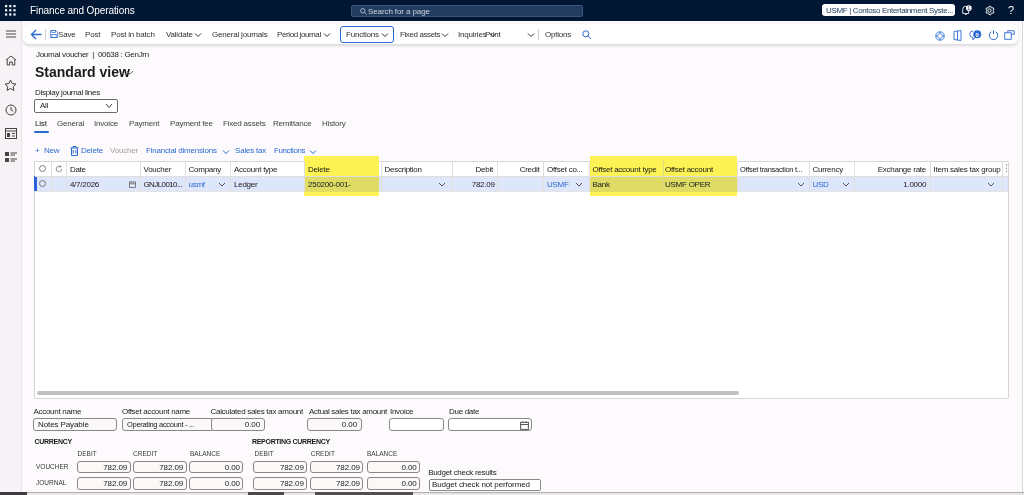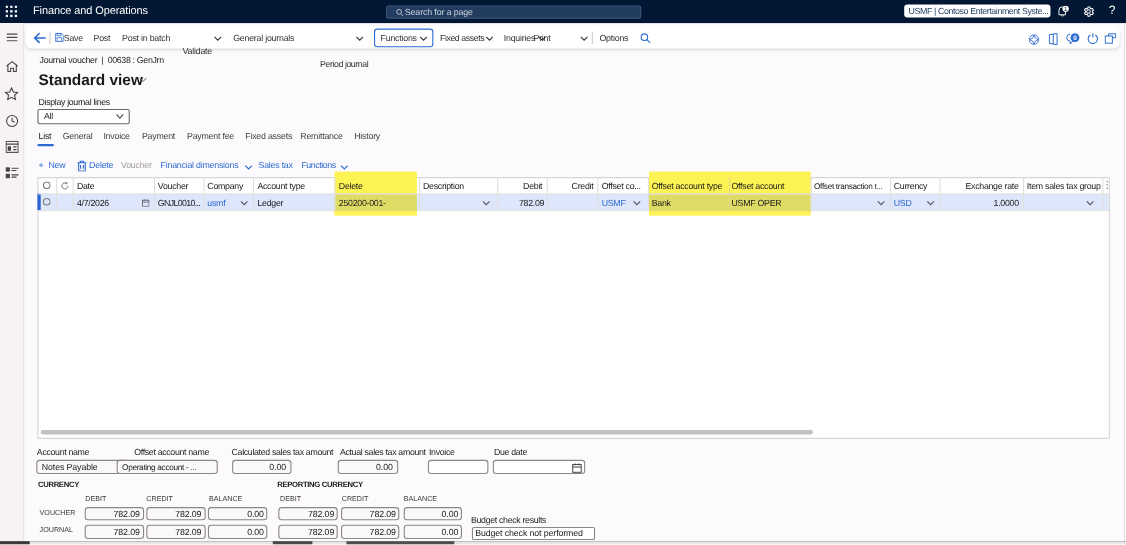--- a/index.html
+++ b/index.html
@@ -107,26 +107,26 @@
 <div class="abs" style="left:45px;top:29px;width:1px;height:11px;background:#d0cecc;"></div>
 
 <svg class="abs" style="left:49.5px;top:30px" width="8" height="8" viewBox="0 0 11 11">
     <path d="M0.5 0.5 L8 0.5 L10.5 3 L10.5 10.5 L0.5 10.5 Z" fill="none" stroke="#2b6ad0" stroke-width="1"></path>
     <rect x="2.5" y="6" width="6" height="4.5" fill="none" stroke="#2b6ad0" stroke-width="1"></rect>
     <rect x="2.5" y="0.5" width="5" height="3" fill="none" stroke="#2b6ad0" stroke-width="1"></rect>
   </svg>
 <div class="t tb" style="left:58px;top:30px;font-size:8px;letter-spacing:-0.2px;color:#323130;">Save</div>
 <div class="t" style="left:85px;top:30px;font-size:8px;letter-spacing:-0.2px;color:#323130;">Post</div>
 <div class="t" style="left:111px;top:30px;font-size:8px;letter-spacing:-0.2px;color:#323130;">Post in batch</div>
-<div class="t" style="left:166px;top:30px;font-size:8px;letter-spacing:-0.2px;color:#323130;margin-top:12px;">Validate</div>
+<div class="t" style="left:166px;top:30px;font-size:8px;letter-spacing:-0.2px;color:#323130;">Validate</div>
 <svg class="abs" style="left:194px;top:33px" width="8" height="5" viewBox="0 0 8 5">
     <path d="M1 0.5 L4 3.5 L7 0.5" fill="none" stroke="#323130" stroke-width="1"></path>
   </svg>
 <div class="t" style="left:212px;top:30px;font-size:8px;letter-spacing:-0.2px;color:#323130;">General journals</div>
-<div class="t" style="left:291px;top:30px;font-size:8px;letter-spacing:-0.4px;color:#323130;margin-top:24px;">Period journal</div>
+<div class="t" style="left:277px;top:30px;font-size:8px;letter-spacing:-0.4px;color:#323130;">Period journal</div>
 <svg class="abs" style="left:323px;top:33px" width="8" height="5" viewBox="0 0 8 5">
     <path d="M1 0.5 L4 3.5 L7 0.5" fill="none" stroke="#323130" stroke-width="1"></path>
   </svg>
 <div class="abs" style="left:340px;top:26px;width:54px;height:17px;border:1px solid #2b6ad0;border-radius:3px;"></div>
 <div class="t" style="left:346px;top:30px;font-size:8px;letter-spacing:-0.2px;color:#323130;">Functions</div>
 <svg class="abs" style="left:381px;top:33px" width="8" height="5" viewBox="0 0 8 5">
     <path d="M1 0.5 L4 3.5 L7 0.5" fill="none" stroke="#323130" stroke-width="1"></path>
   </svg>
 <div class="t" style="left:400px;top:30px;font-size:8px;letter-spacing:-0.4px;color:#323130;">Fixed assets</div>
 <svg class="abs" style="left:441px;top:33px" width="8" height="5" viewBox="0 0 8 5">
@@ -309,21 +309,21 @@
 
 <div class="abs" style="left:37px;top:390.5px;width:702px;height:4px;background:#c2c0c2;border-radius:2px;"></div>
 
 <div class="t lb" style="left:33.5px;top:406.5px;">Account name</div>
 <div class="t lb" style="left:122px;top:406.5px;">Offset account name</div>
 <div class="t lb" style="left:210.5px;top:406.5px;">Calculated sales tax amount</div>
 <div class="t lb" style="left:309px;top:406.5px;">Actual sales tax amount</div>
 <div class="t lb" style="left:390px;top:406.5px;">Invoice</div>
 <div class="t lb" style="left:449px;top:406.5px;">Due date</div>
 <div class="fb" style="left:33px;top:418px;width:84px;padding-left:4px;line-height:12px;">Notes Payable</div>
-<div class="fb" style="left:106px;top:418px;width:92px;padding-left:4px;line-height:12px;font-size:7.5px;letter-spacing:-0.3px;">Operating account - ...</div>
+<div class="fb" style="left:122px;top:418px;width:92px;padding-left:4px;line-height:12px;font-size:7.5px;letter-spacing:-0.3px;">Operating account - ...</div>
 <div class="fb" style="left:210.5px;top:418px;width:54.5px;text-align:right;padding-right:4px;line-height:12px;">0.00</div>
 <div class="fb" style="left:307px;top:418px;width:55px;text-align:right;padding-right:4px;line-height:12px;">0.00</div>
 <div class="fb" style="left:389px;top:418px;width:54.5px;background:#ffffff;"></div>
 <div class="fb" style="left:448px;top:418px;width:84px;background:#ffffff;"></div>
 <svg class="abs" style="left:519.5px;top:420.5px" width="9" height="9" viewBox="0 0 14 14">
     <rect x="1" y="2" width="12" height="11" fill="none" stroke="#444" stroke-width="1.4"></rect>
     <line x1="1" y1="5.5" x2="13" y2="5.5" stroke="#444" stroke-width="1.4"></line>
     <line x1="4.5" y1="0.5" x2="4.5" y2="3" stroke="#444" stroke-width="1.4"></line>
     <line x1="9.5" y1="0.5" x2="9.5" y2="3" stroke="#444" stroke-width="1.4"></line>
   </svg>

